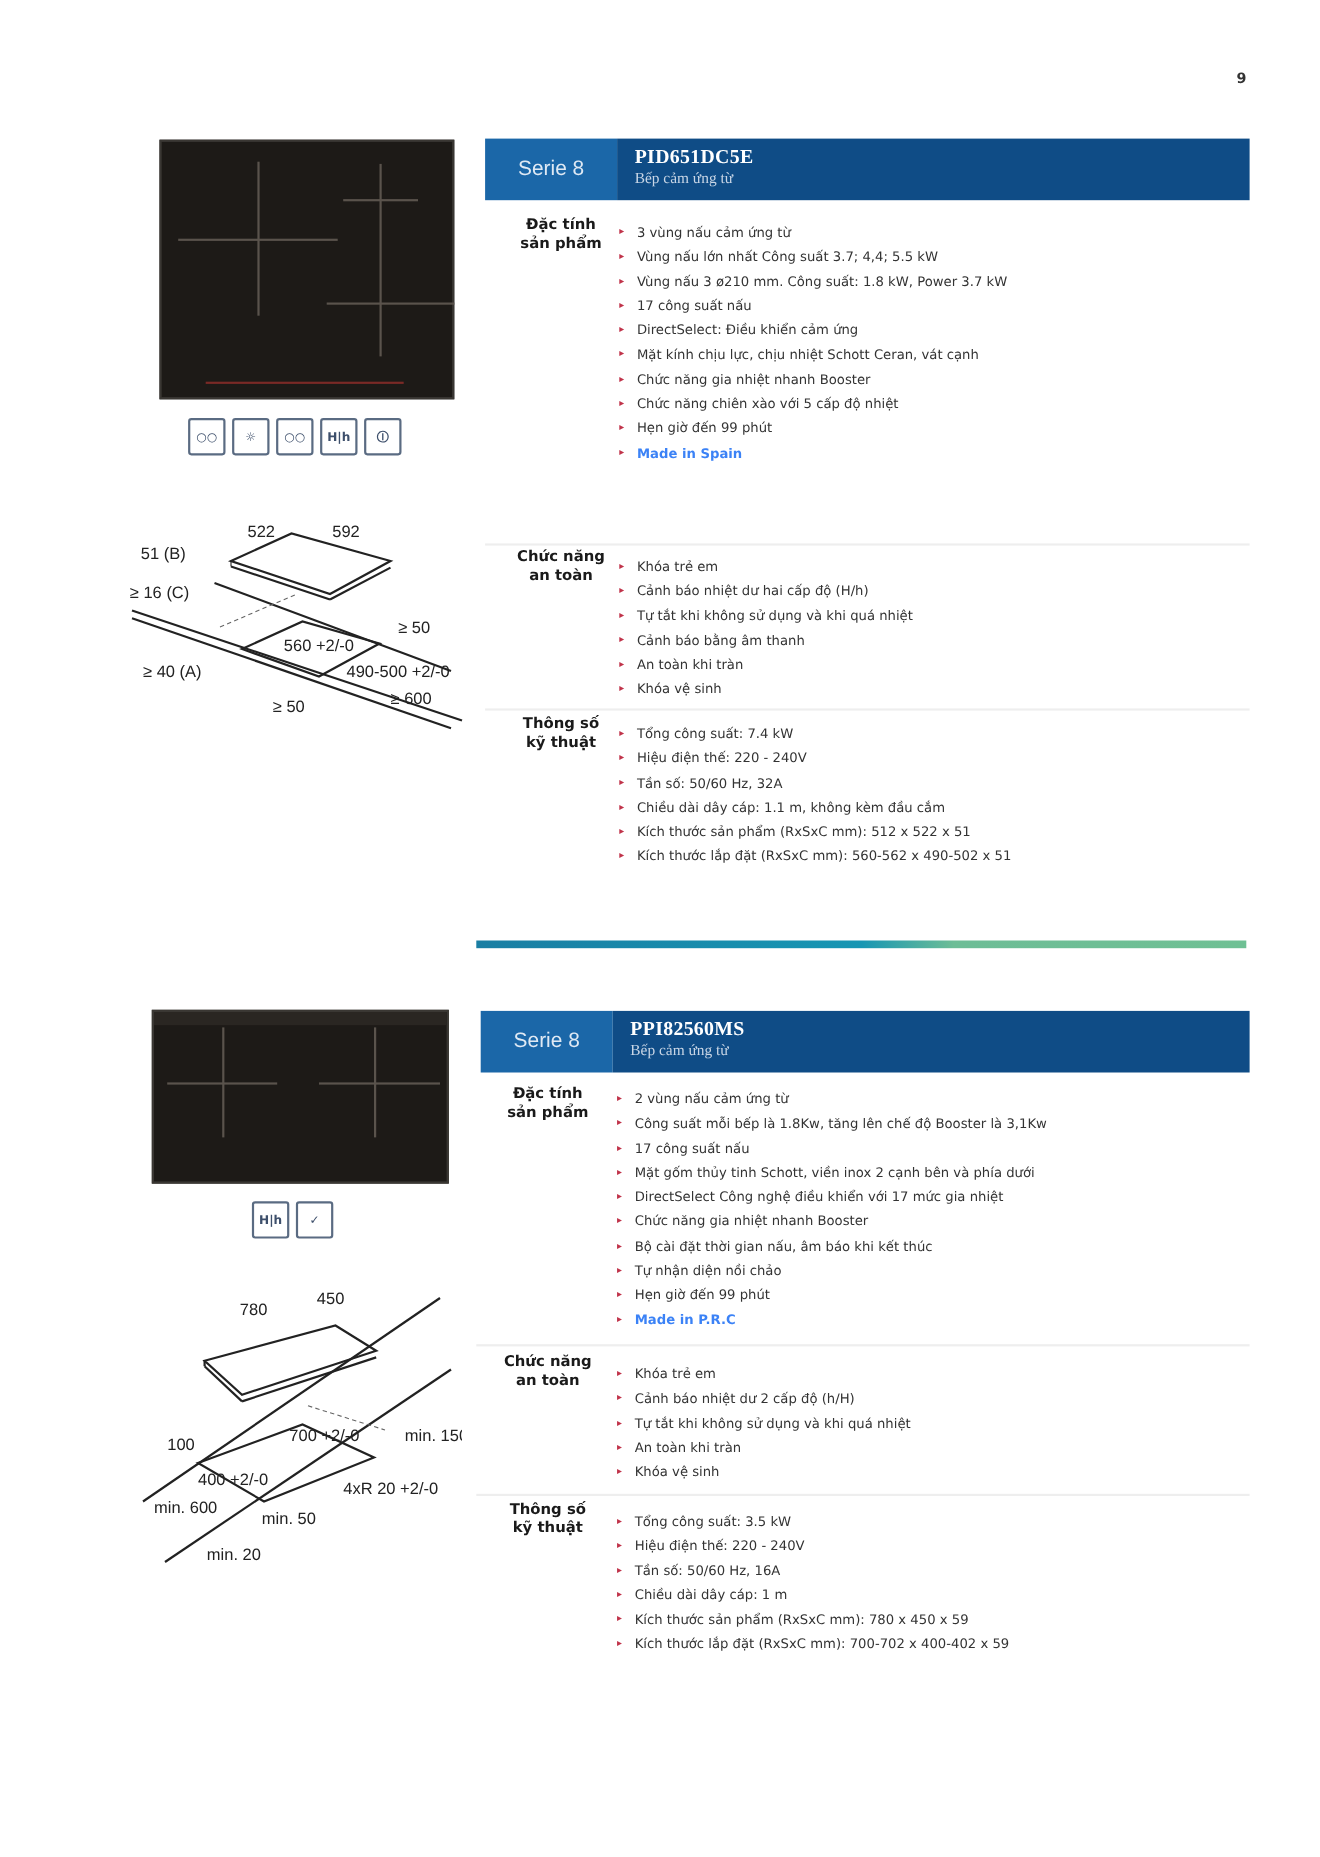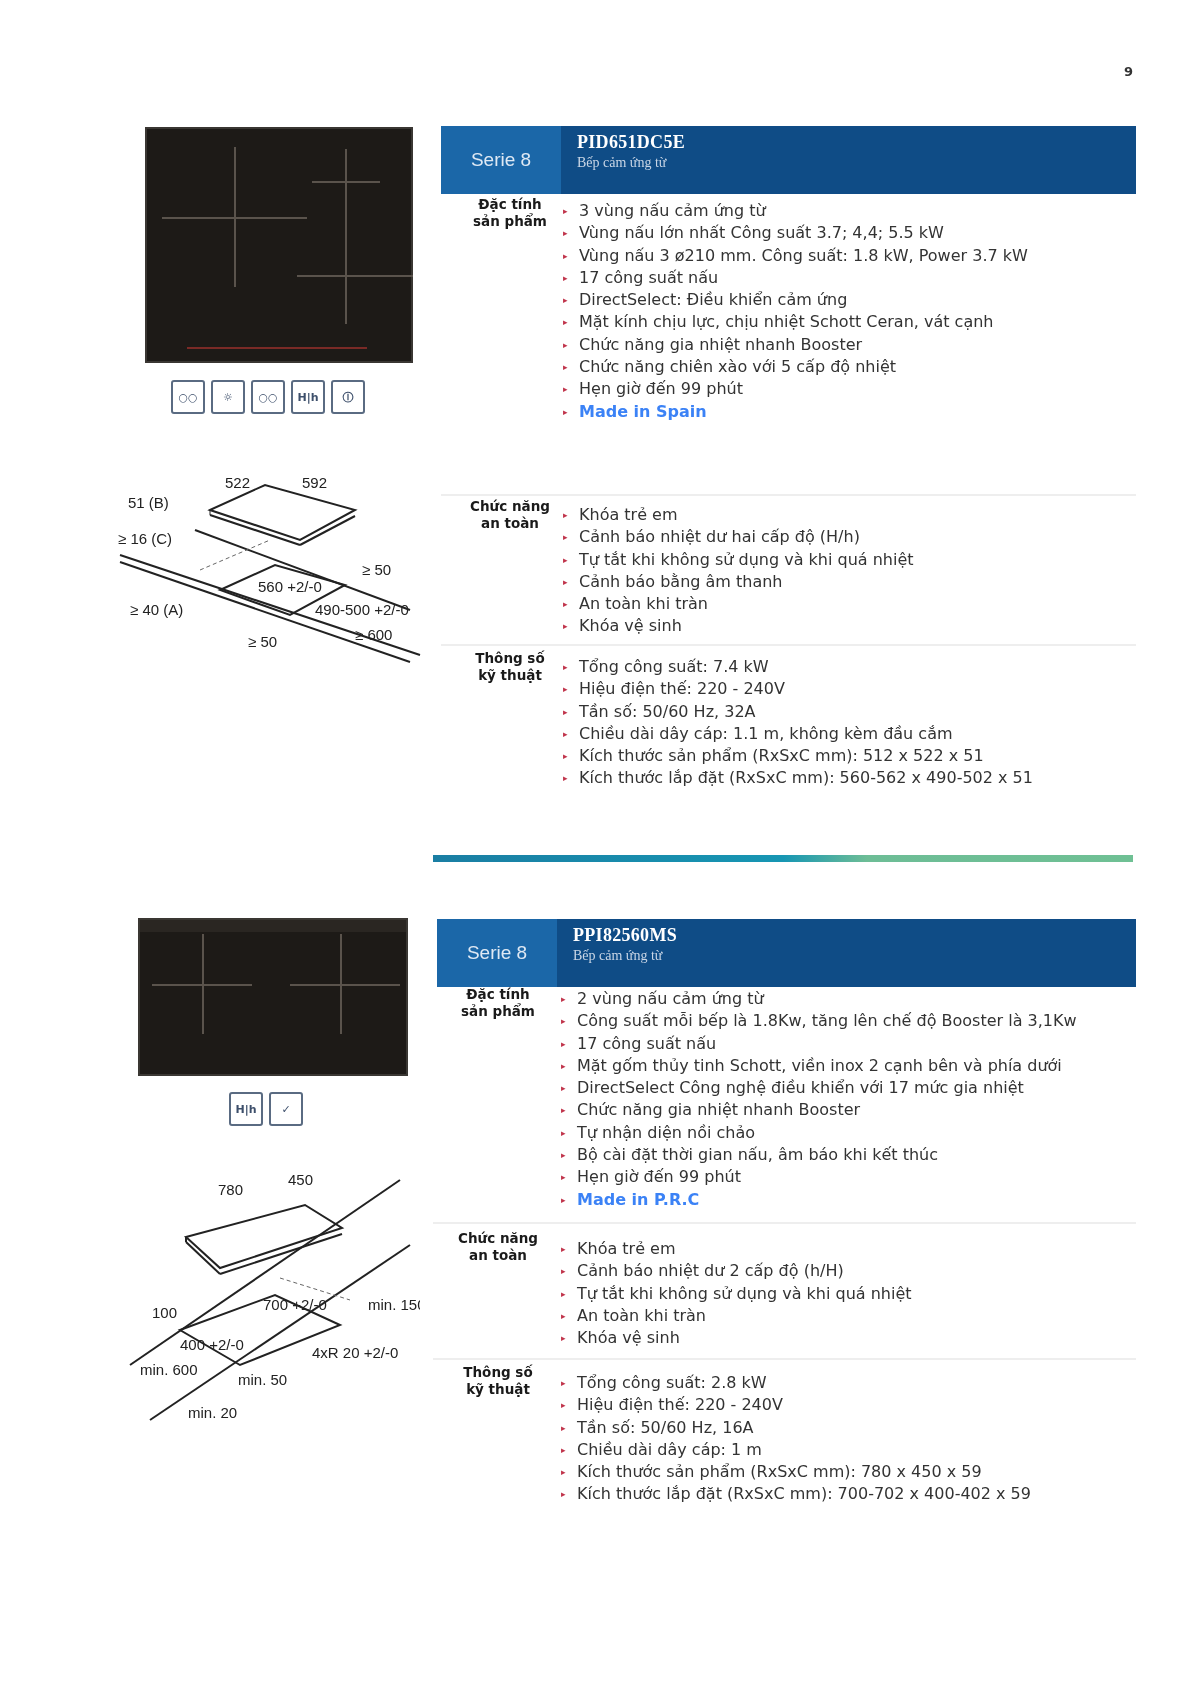--- a/index.html
+++ b/index.html
@@ -6,31 +6,31 @@
   html, body { width: 1200px; height: 1688px; background: #ffffff; }
   body { position: relative; font-family: "DejaVu Sans", sans-serif; color: #2b2b2b; overflow: hidden; }
   .page-number { position: absolute; top: 64px; left: 1124px; font-size: 13px; color: #333; font-weight: bold; }
   .product-image { position: absolute; background: #1d1a17; border: 2px solid #3a3733; }
   .zone-line { position: absolute; background: #5a534c; }
   .icons-row { position: absolute; display: flex; gap: 6px; }
   .feature-icon { width: 34px; height: 34px; border: 2px solid #5a6b82; border-radius: 3px; display: flex; align-items: center; justify-content: center; font-size: 11px; color: #3d4f6b; font-weight: bold; background: #fff; }
   .diagram { position: absolute; }
   .diagram text { font-family: "Liberation Sans", sans-serif; font-size: 15px; fill: #222; }
 
-  .header-bar { position: absolute; height: 68px; display: flex; }
+  .header-bar { position: absolute; height: 56px; display: flex; }
   .series-cell { width: 120px; background: #1b67a8; color: #dfe9f4; display: flex; align-items: center; justify-content: center; font-size: 19px; font-family: "Liberation Sans", sans-serif; }
   .model-cell { flex: 1; background: #0f4c86; padding: 6px 16px; color: #fff; font-family: Liberation Serif, serif; }
   .model-name { font-size: 18px; font-weight: bold; letter-spacing: 0.3px; }
   .model-sub { font-size: 14px; color: #c9d6e6; margin-top: 2px; }
 
   .spec-section { position: absolute; display: flex; border-bottom: 2px solid #eeeeee; }
   .spec-section.last { border-bottom: none; }
   .spec-label { width: 138px; display: flex; align-items: flex-start; justify-content: center; text-align: center; font-weight: bold; font-size: 13.5px; color: #1a1a1a; line-height: 17px; }
   .spec-list { list-style: none; padding-left: 0; }
-  .spec-list li { font-size: 16px; line-height: 22.3px; color: #333; position: relative; padding-left: 16px; white-space: nowrap; }
+  .spec-list li { font-size: 12px; line-height: 22.3px; color: #333; position: relative; padding-left: 16px; white-space: nowrap; }
   .spec-list li::before { content: "\25B8"; position: absolute; left: 0; top: 0; color: #c0334a; font-size: 9px; }
   .spec-list li.bold { font-weight: bold; color: #3b82f6; }
 
   .divider { position: absolute; left: 433px; top: 855px; width: 700px; height: 7px; background: linear-gradient(to right, #1a7ea3 0%, #1796b3 50%, #6dbd96 62%, #6fc094 100%); }
 </style>
 </head>
 <body>
 
 <div class="page-number">9</div>
 
@@ -174,22 +174,22 @@
     <div class="spec-label" style="width:130px;">
       <div><span>Đặc tính</span><br><span>sản phẩm</span></div>
     </div>
     <ul class="spec-list" style="padding-top:2px; margin-left:-2px;">
       <li>2 vùng nấu cảm ứng từ</li>
       <li>Công suất mỗi bếp là 1.8Kw, tăng lên chế độ Booster là 3,1Kw</li>
       <li>17 công suất nấu</li>
       <li>Mặt gốm thủy tinh Schott, viền inox 2 cạnh bên và phía dưới</li>
       <li>DirectSelect Công nghệ điều khiển với 17 mức gia nhiệt</li>
       <li>Chức năng gia nhiệt nhanh Booster</li>
+      <li>Bộ cài đặt thời gian nấu, âm báo khi kết thúc</li>
       <li>Tự nhận diện nồi chảo</li>
-      <li>Bộ cài đặt thời gian nấu, âm báo khi kết thúc</li>
       <li>Hẹn giờ đến 99 phút</li>
       <li class="bold">Made in P.R.C</li>
     </ul>
   </div>
 
   <div class="spec-section" style="left:433px; top:1230px; width:703px; height:130px;">
     <div class="spec-label" style="width:130px;">
       <div><span>Chức năng</span><br><span>an toàn</span></div>
     </div>
     <ul class="spec-list" style="padding-top:8px; margin-left:-2px;">
@@ -199,21 +199,21 @@
       <li>An toàn khi tràn</li>
       <li>Khóa vệ sinh</li>
     </ul>
   </div>
 
   <div class="spec-section last" style="left:433px; top:1364px; width:703px; height:150px;">
     <div class="spec-label" style="width:130px;">
       <div><span>Thông số</span><br><span>kỹ thuật</span></div>
     </div>
     <ul class="spec-list" style="padding-top:8px; margin-left:-2px;">
-      <li>Tổng công suất: 2.8 kW</li>
+      <li>Tổng công suất: 3.5 kW</li>
       <li>Hiệu điện thế: 220 - 240V</li>
       <li>Tần số: 50/60 Hz, 16A</li>
       <li>Chiều dài dây cáp: 1 m</li>
       <li>Kích thước sản phẩm (RxSxC mm): 780 x 450 x 59</li>
       <li>Kích thước lắp đặt (RxSxC mm): 700-702 x 400-402 x 59</li>
     </ul>
   </div>
 </div>
 
 </body></html>

